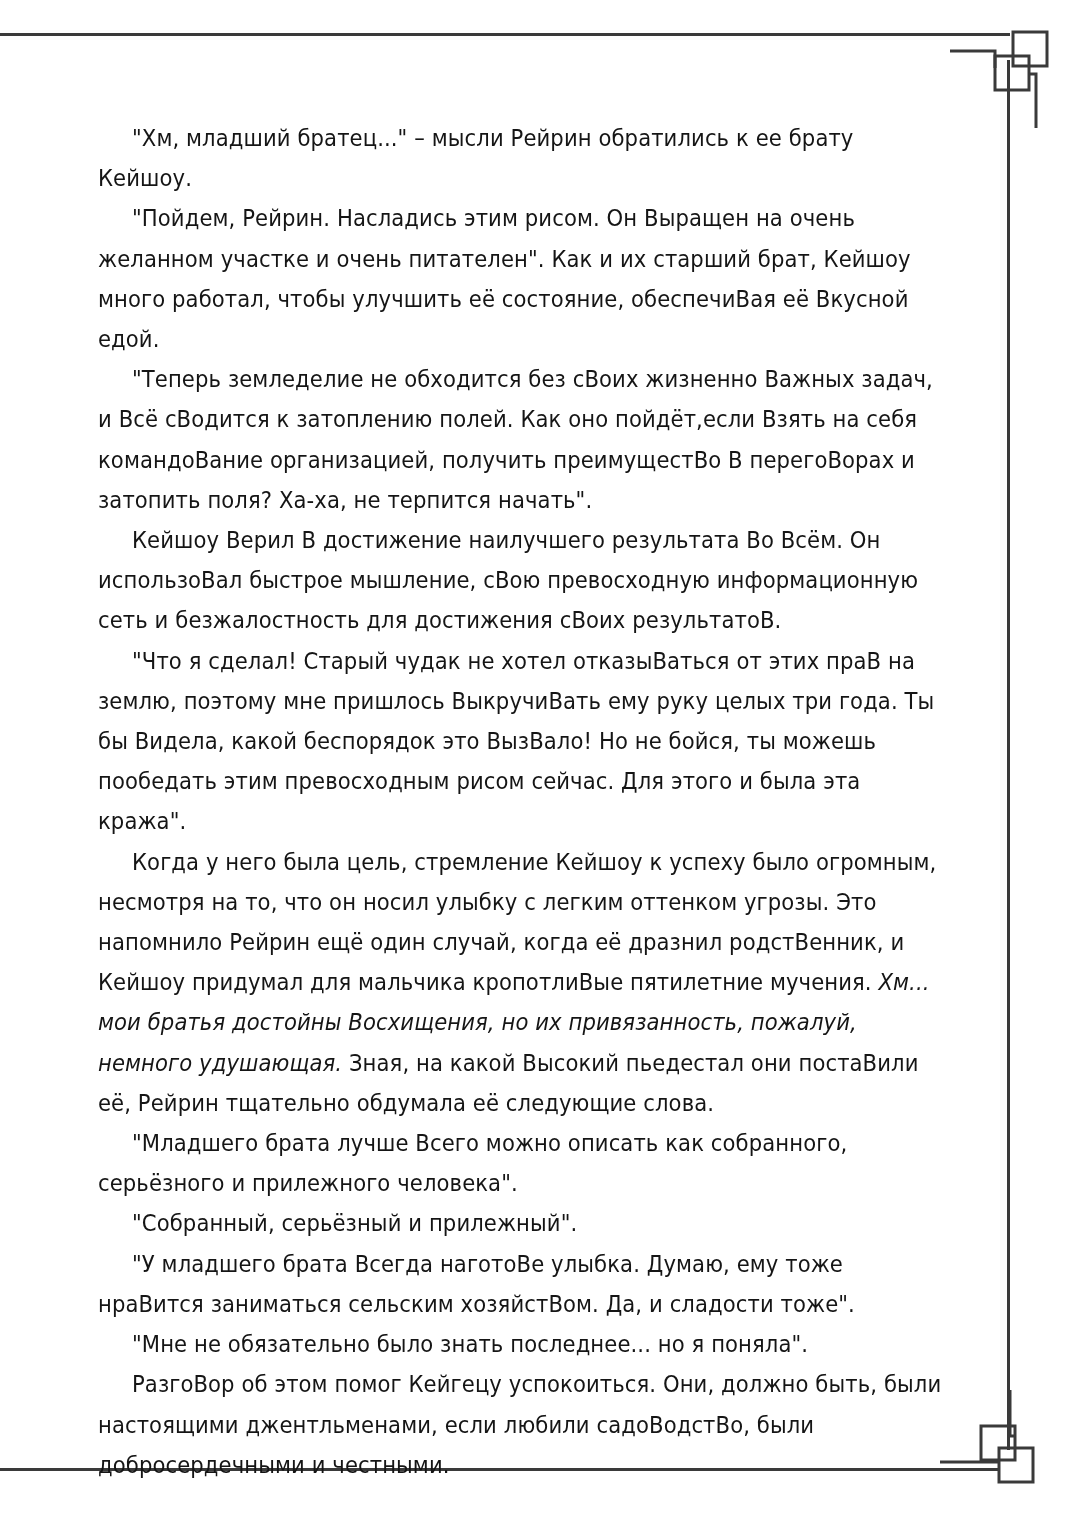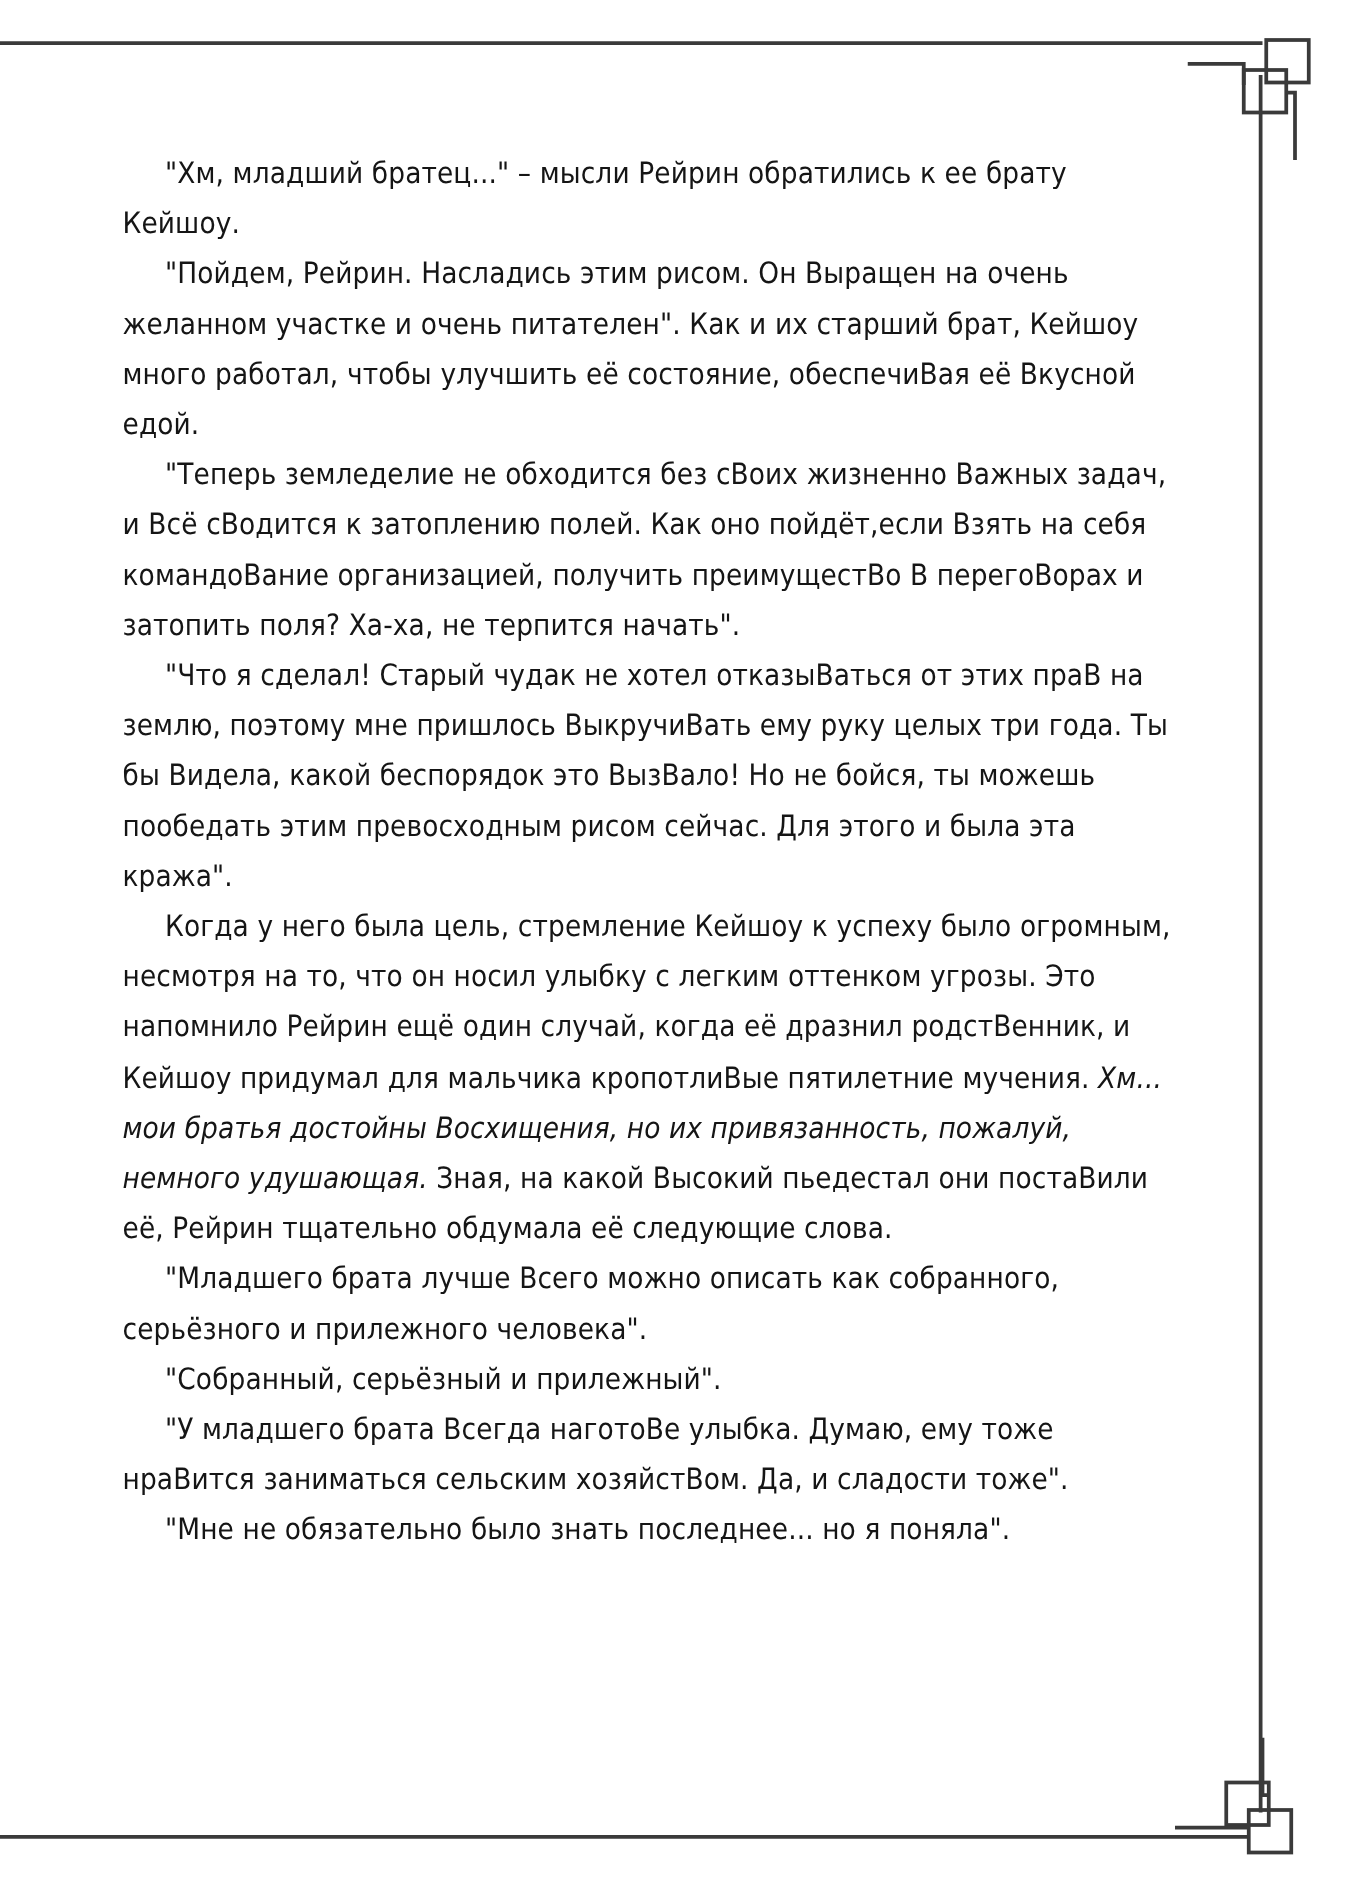--- a/index.html
+++ b/index.html
@@ -105,21 +105,23 @@
         <path d="M70 0 L70 46 L75 46"></path>
         <path d="M0 72 L59 72"></path>
       </g>
     </svg>
   </div>
 
   <div class="body-text" id="body-text">
       <p class="para"><span>"Хм, младший братец..." – мысли Рейрин обратились к ее брату Кейшоу.</span></p>
       <p class="para"><span>"Пойдем, Рейрин. Насладись этим рисом. Он Выращен на очень желанном участке и очень питателен". Как и их старший брат, Кейшоу много работал, чтобы улучшить её состояние, обеспечиВая её Вкусной едой.</span></p>
       <p class="para"><span>"Теперь земледелие не обходится без сВоих жизненно Важных задач, и Всё сВодится к затоплению полей. Как оно пойдёт,если Взять на себя командоВание организацией, получить преимущестВо В перегоВорах и затопить поля? Ха-ха, не терпится начать".</span></p>
+      <p class="para"><span>Кейшоу Верил В достижение наилучшего результата Во Всём. Он использоВал быстрое мышление, сВою превосходную информационную сеть и безжалостность для достижения сВоих результатоВ.</span></p>
       <p class="para"><span>"Что я сделал! Старый чудак не хотел отказыВаться от этих праВ на землю, поэтому мне пришлось ВыкручиВать ему руку целых три года. Ты бы Видела, какой беспорядок это ВызВало! Но не бойся, ты можешь пообедать этим превосходным рисом сейчас. Для этого и была эта кража".</span></p>
       <p class="para"><span>Когда у него была цель, стремление Кейшоу к успеху было огромным, несмотря на то, что он носил улыбку с легким оттенком угрозы. Это напомнило Рейрин ещё один случай, когда её дразнил родстВенник, и Кейшоу придумал для мальчика кропотлиВые пятилетние мучения. </span><span class="ital">Хм... мои братья достойны Восхищения, но их привязанность, пожалуй, немного удушающая.</span><span> Зная, на какой Высокий пьедестал они постаВили её, Рейрин тщательно обдумала её следующие слова.</span></p>
       <p class="para"><span>"Младшего брата лучше Всего можно описать как собранного, серьёзного и прилежного человека".</span></p>
       <p class="para"><span>"Собранный, серьёзный и прилежный".</span></p>
       <p class="para"><span>"У младшего брата Всегда наготоВе улыбка. Думаю, ему тоже нраВится заниматься сельским хозяйстВом. Да, и сладости тоже".</span></p>
       <p class="para"><span>"Мне не обязательно было знать последнее... но я поняла".</span></p>
+      <p class="para"><span>РазгоВор об этом помог Кейгецу успокоиться. Они, должно быть, были настоящими джентльменами, если любили садоВодстВо, были добросердечными и честными.</span></p>
     </div>
 
 </div>
 
 </body></html>

